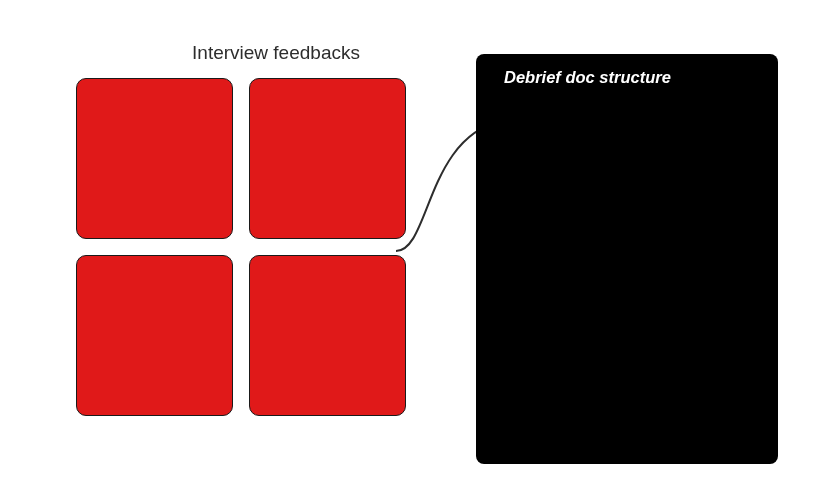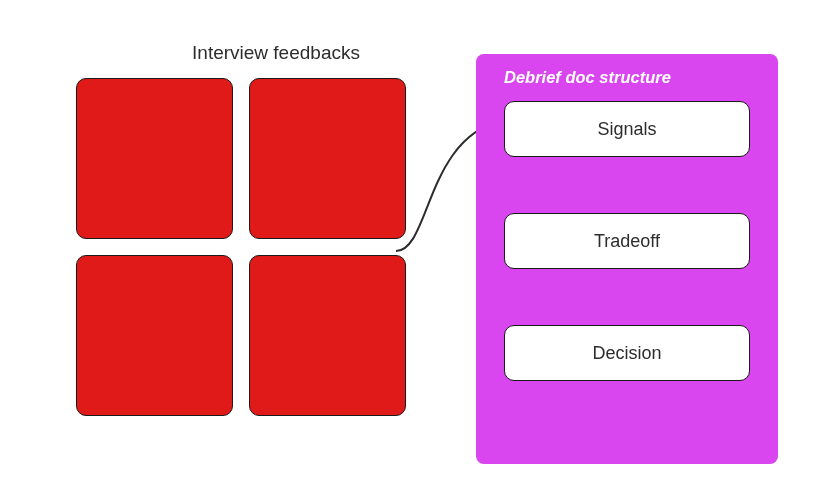--- a/index.html
+++ b/index.html
@@ -35,21 +35,21 @@
       background: #e01919;
       border: 1.5px solid #1a1a1a;
       border-radius: 10px;
     }
     .pink-panel {
       position: absolute;
       top: 54px;
       left: 476px;
       width: 302px;
       height: 410px;
-      background: #d946ef;
+      background: #000000;
       border-radius: 8px;
       padding: 14px 28px 26px 28px;
     }
     .pink-title {
       color: #fff;
       font-size: 16.5px;
       font-weight: 700;
       font-style: italic;
       margin-bottom: 14px;
     }
@@ -95,18 +95,13 @@
   <defs>
     <marker id="arrowhead" markerWidth="9" markerHeight="9" refX="7" refY="4.5" orient="auto" markerUnits="strokeWidth">
       <path d="M0,0 L8,4.5 L0,9 z" fill="#2d2d2d"></path>
     </marker>
   </defs>
   <path d="M 6 146 C 40 146, 36 32, 112 16" stroke="#2d2d2d" stroke-width="2" fill="none" marker-end="url(#arrowhead)"></path>
 </svg>
 
 <div class="pink-panel">
   <div class="pink-title">Debrief doc structure</div>
-  <div class="pink-items">
-    <div class="pink-item">Signals</div>
-    <div class="pink-item">Tradeoff</div>
-    <div class="pink-item">Decision</div>
-  </div>
 </div>
 
 </body></html>

